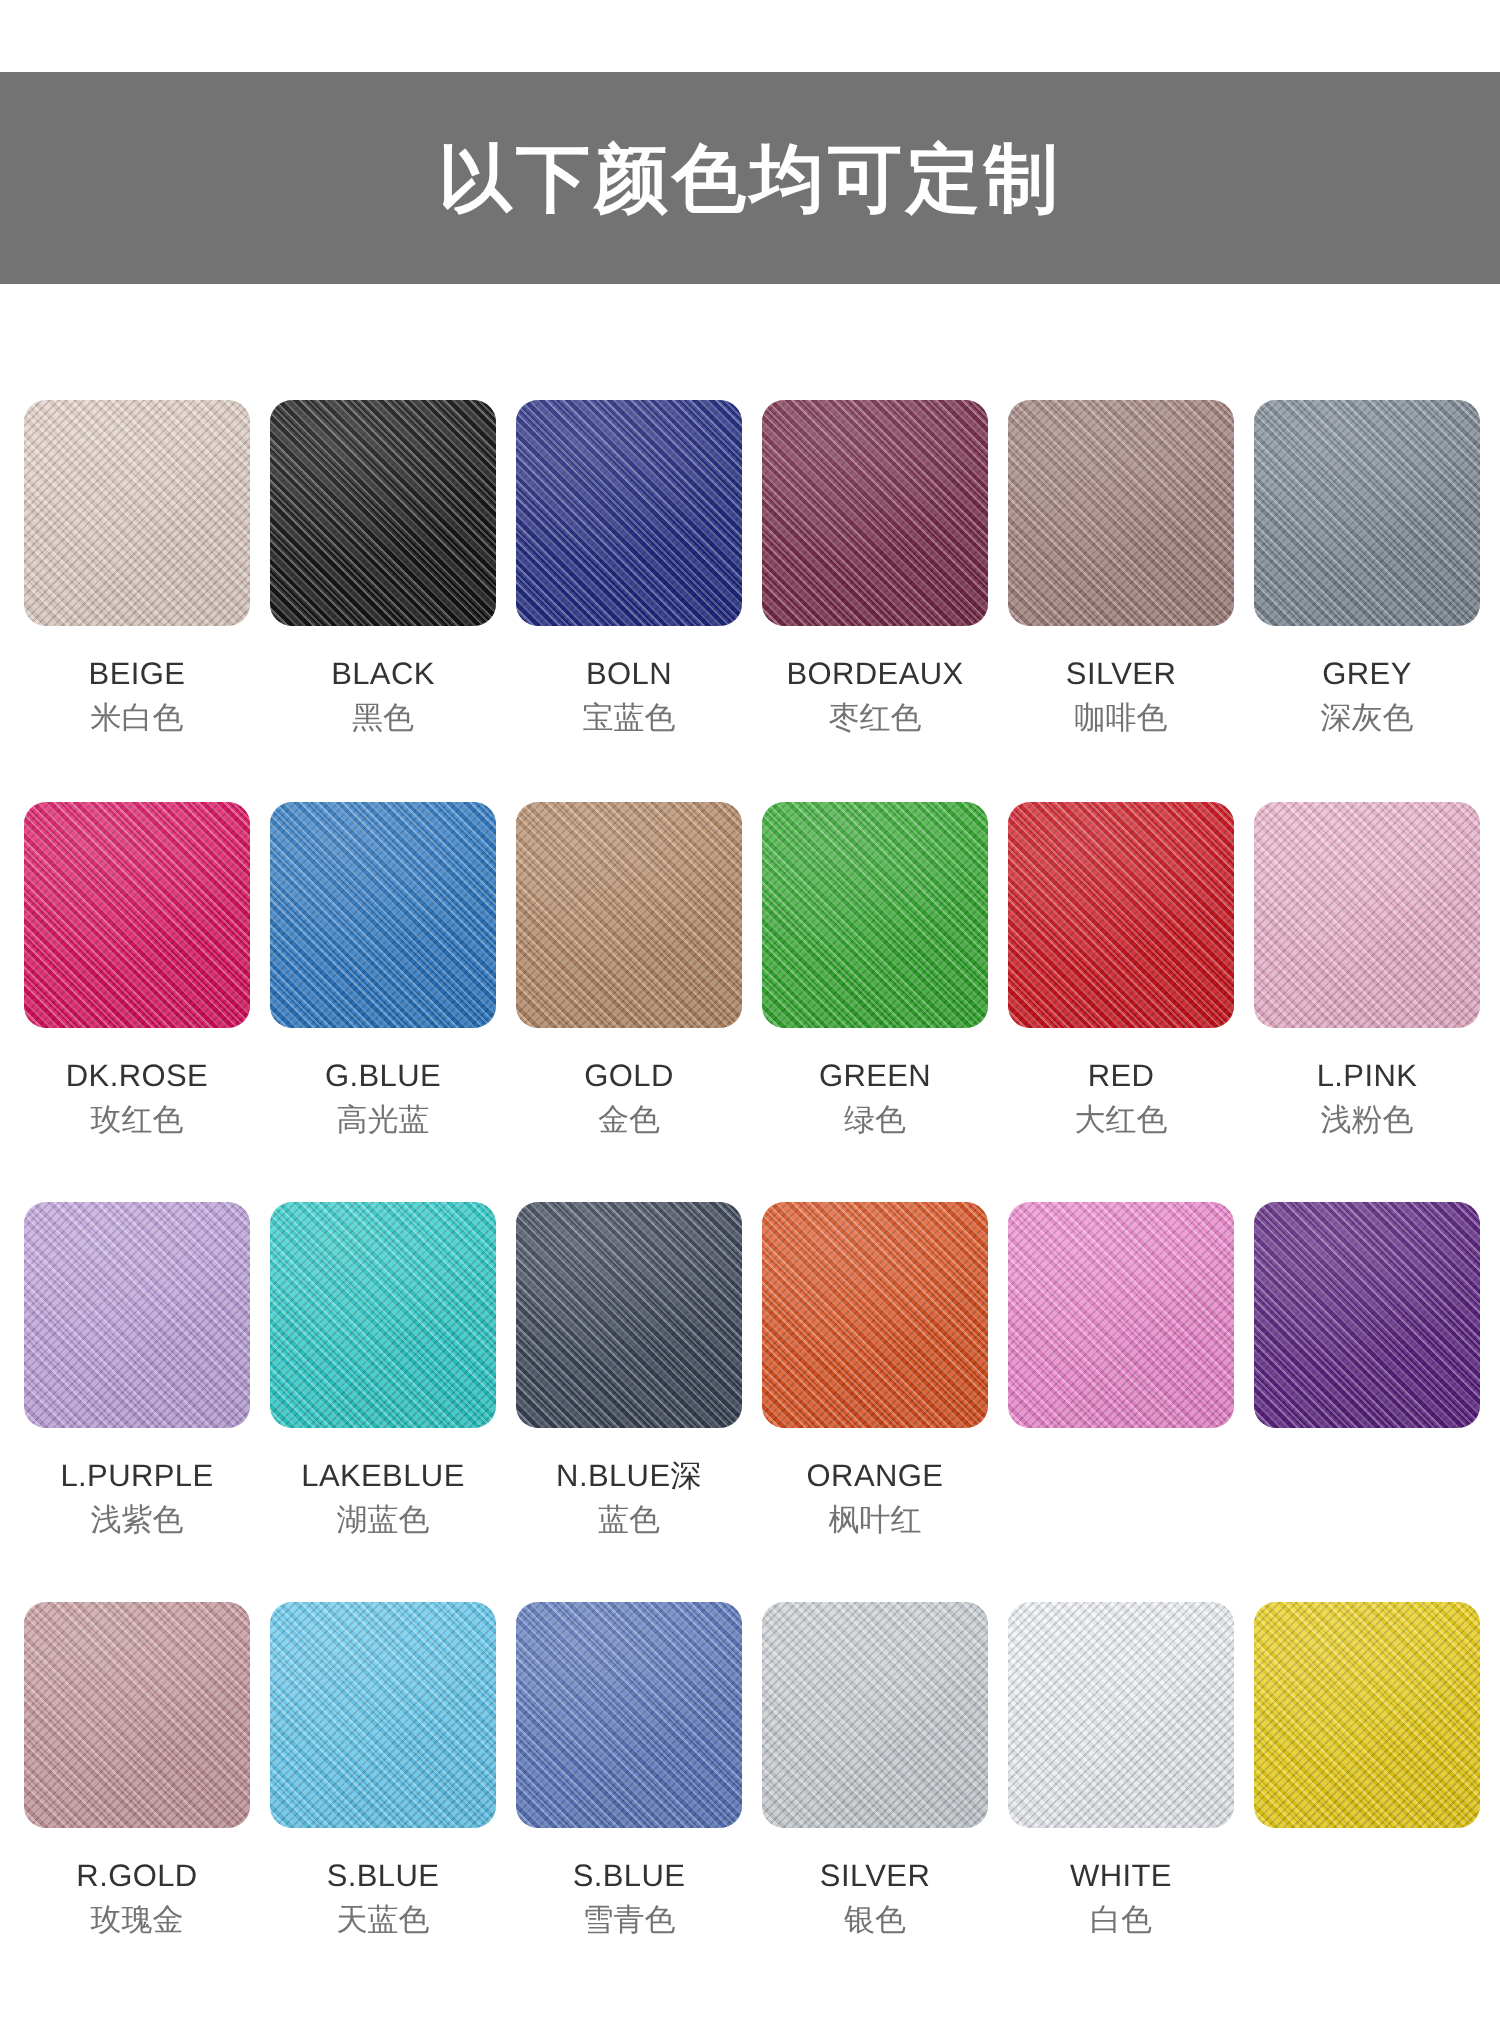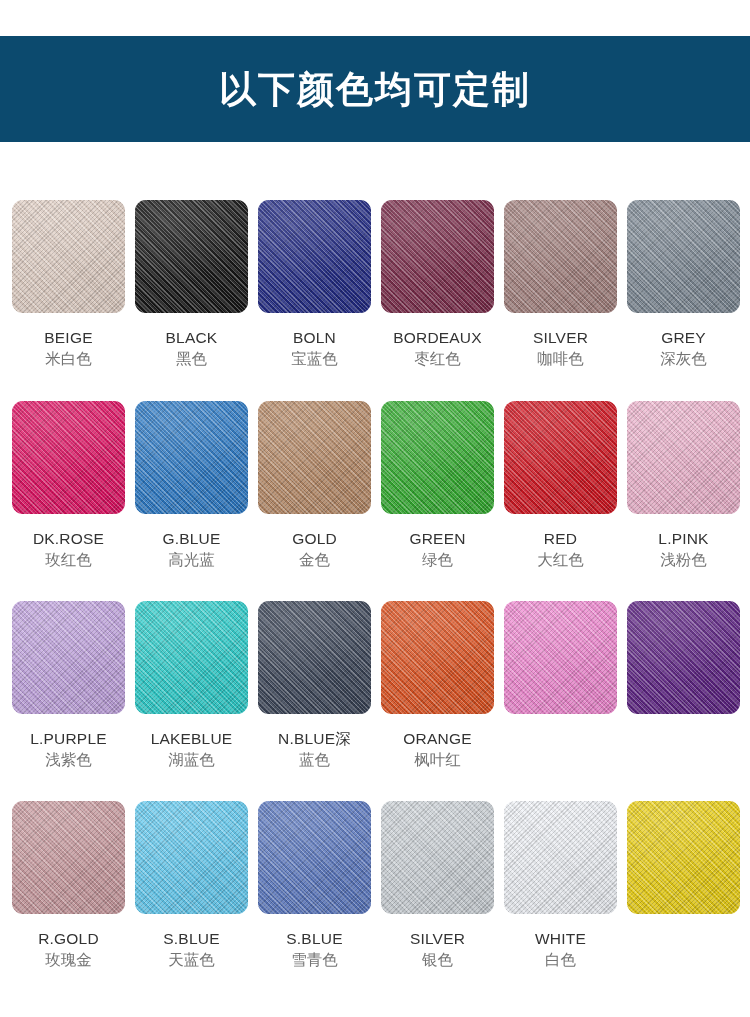--- a/index.html
+++ b/index.html
@@ -23,21 +23,21 @@
     background: #ffffff;
   }
 
   
   .banner {
     position: absolute;
     left: 0;
     top: 36px;
     width: 750px;
     height: 106px;
-    background: #0c4a6e;
+    background: #737373;
     display: flex;
     align-items: center;
     justify-content: center;
   }
   .banner-title {
     color: #ffffff;
     font-size: 37px;
     font-weight: 700;
     letter-spacing: 2px;
     line-height: 1;

